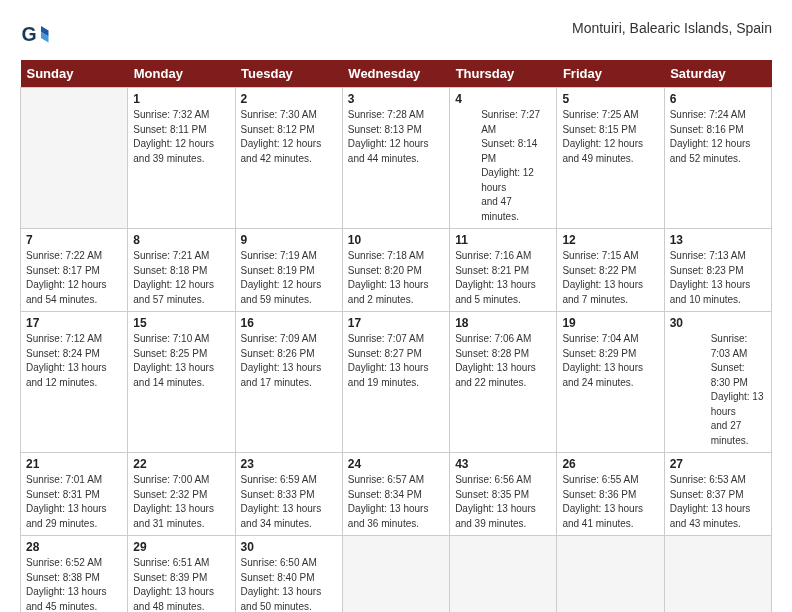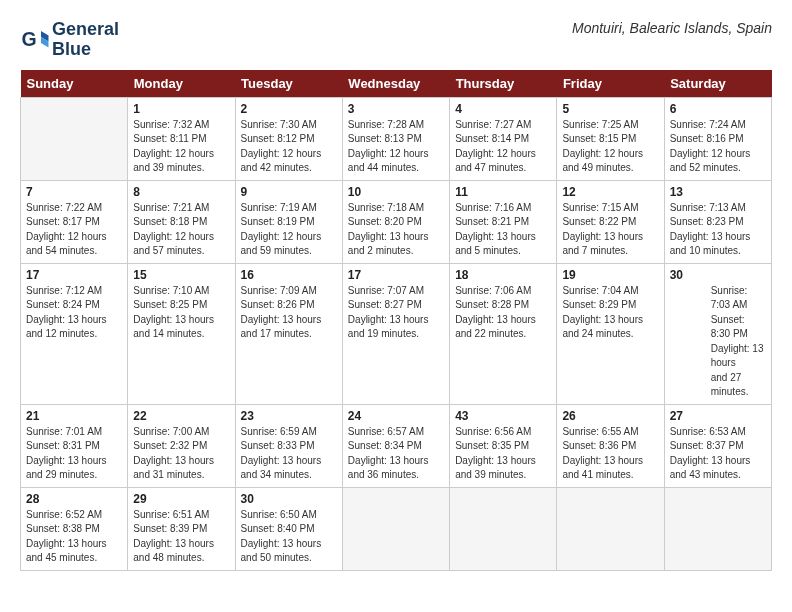--- a/index.html
+++ b/index.html
@@ -35,21 +35,20 @@
       text-align: right;
     }
     .month-title {
       font-size: 36px;
       color: #1a3a5c;
       font-weight: bold;
     }
     .location {
       font-size: 14px;
       color: #333;
-      font-style: italic;
     }
     table {
       width: 100%;
       border-collapse: collapse;
       table-layout: fixed;
     }
     th {
       background-color: #7f1d1d;
       color: white;
       text-align: left;
@@ -87,24 +86,20 @@
 </head>
 <body>
 
 <div class="header">
   <div class="logo">
     <svg class="logo-icon" viewBox="0 0 40 40">
       <text x="2" y="28" font-size="26" fill="#1a3a5c" font-weight="bold">G</text>
       <polygon points="28,8 38,14 38,22 28,16" fill="#2255a4"></polygon>
       <polygon points="28,16 38,22 38,30 28,24" fill="#4499dd"></polygon>
     </svg>
-    <div class="logo-text">
-      <span>General</span><br>
-      <span>Blue</span>
-    </div>
   </div>
   <div class="title-block">
     <div class="location">Montuiri, Balearic Islands, Spain</div>
   </div>
 </div>
 
 <table>
   <thead>
     <tr>
     <th>Sunday</th>
@@ -135,21 +130,21 @@
         </td>
         <td>
           <span class="day-num">3</span>
           <div class="day-info" style="white-space: pre-line;">Sunrise: 7:28 AM
 Sunset: 8:13 PM
 Daylight: 12 hours
 and 44 minutes.</div>
         </td>
         <td>
           <span class="day-num">4</span>
-          <div class="day-info" style="white-space: pre-line;">Sunrise: 7:27 AM
+          <div class="day-info" style="white-space: pre-line; margin-left: 26px;">Sunrise: 7:27 AM
 Sunset: 8:14 PM
 Daylight: 12 hours
 and 47 minutes.</div>
         </td>
         <td>
           <span class="day-num">5</span>
           <div class="day-info" style="white-space: pre-line;">Sunrise: 7:25 AM
 Sunset: 8:15 PM
 Daylight: 12 hours
 and 49 minutes.</div>

